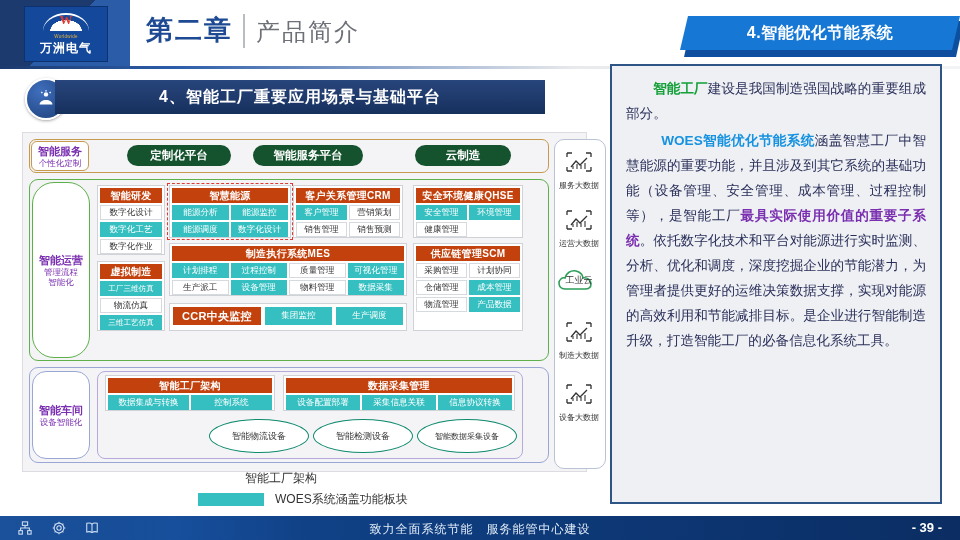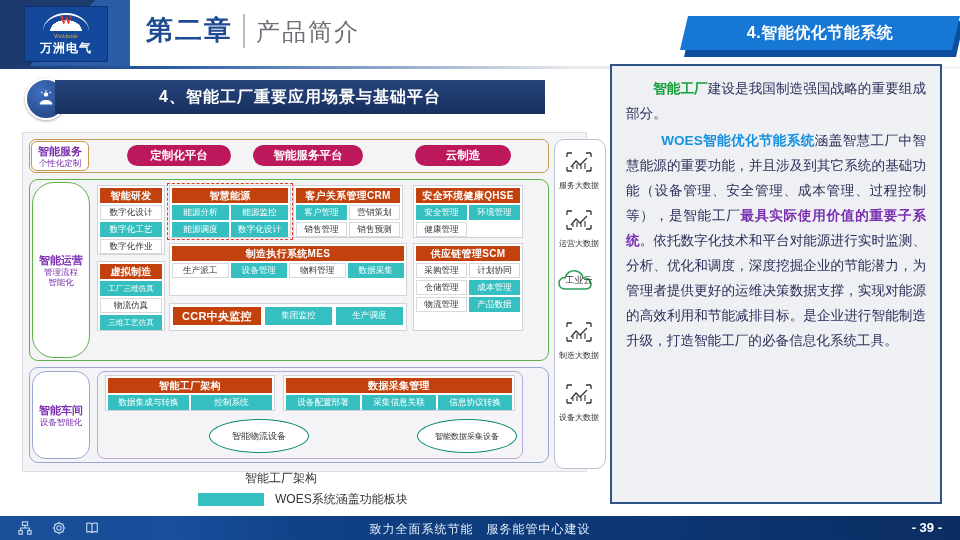--- a/index.html
+++ b/index.html
@@ -62,21 +62,21 @@
   
   .dg{position:absolute;left:22px;top:132px;width:565px;height:340px;
     background:#f4f4f6;border:1px solid #dcdce2;box-sizing:border-box;}
 
   .band{position:absolute;box-sizing:border-box;}
   .tag{position:absolute;box-sizing:border-box;background:#ffffff;
     display:flex;flex-direction:column;align-items:center;justify-content:center;text-align:center;}
   .tag b{color:#7a2fb0;font-size:11px;line-height:13px;}
   .tag i{color:#7a2fb0;font-size:8.5px;font-style:normal;line-height:10px;}
 
-  .pill{position:absolute;height:21px;border-radius:11px;background:#be185d;
+  .pill{position:absolute;height:21px;border-radius:11px;background:#14532d;
     display:flex;align-items:center;justify-content:center;color:#ffffff;font-size:11.5px;
     font-weight:bold;box-sizing:border-box;}
 
   .card{position:absolute;box-sizing:border-box;background:#ffffff;border:1px solid #cfd2d6;
     padding:2px;}
   .chd{height:15px;background:#c2410c;color:#fff;font-size:10px;font-weight:bold;
     display:flex;align-items:center;justify-content:center;letter-spacing:.3px;}
   .row{display:flex;gap:2px;margin-top:2px;}
   .cell{flex:1;height:15px;border:1px solid #d6d9dd;background:#fff;color:#333;
     font-size:8.6px;display:flex;align-items:center;justify-content:center;box-sizing:border-box;}
@@ -240,20 +240,26 @@
         <div class="cell">物流仿真</div>
       </div>
     <div class="row">
         <div class="cell hi" style="font-size:7.6px">三维工艺仿真</div>
       </div>
   </div>
 
   <div class="card" style="left:146px;top:110px;width:238px;height:53px;">
     <div class="chd">制造执行系统MES</div>
     <div class="row">
+      <div class="cell hi">计划排程</div>
+      <div class="cell hi">过程控制</div>
+      <div class="cell">质量管理</div>
+      <div class="cell hi">可视化管理</div>
+    </div>
+    <div class="row">
       <div class="cell">生产派工</div>
       <div class="cell hi">设备管理</div>
       <div class="cell">物料管理</div>
       <div class="cell hi">数据采集</div>
     </div>
   </div>
 
   <div class="card" style="left:390px;top:110px;width:110px;height:88px;">
     <div class="chd">供应链管理SCM</div>
     <div class="row">
@@ -297,20 +303,23 @@
     <div class="chd">数据采集管理</div>
     <div class="row">
       <div class="cell hi">设备配置部署</div>
       <div class="cell hi">采集信息关联</div>
       <div class="cell hi">信息协议转换</div>
     </div>
   </div>
 
   <div class="ell" style="left:186px;top:286px;width:98px;height:32px;">
       <span>智能物流设备</span>
+    </div>
+  <div class="ell" style="left:290px;top:286px;width:98px;height:32px;">
+      <span>智能检测设备</span>
     </div>
   <div class="ell" style="left:394px;top:286px;width:98px;height:32px;font-size:8px;">
       <span>智能数据采集设备</span>
     </div>
 
   <div class="col"></div>
   <div class="bd" style="left:531px;top:16px;">
     <svg width="32" height="26" viewBox="0 0 32 26">
       <path d="M4 4h5M4 4v4M28 4h-5M28 4v4M4 22h5M4 22v-4M28 22h-5M28 22v-4" stroke="#333" fill="none" stroke-width="1.3"></path>
       <path d="M8 18l5-6 4 4 7-7" stroke="#333" fill="none" stroke-width="1.3"></path>

